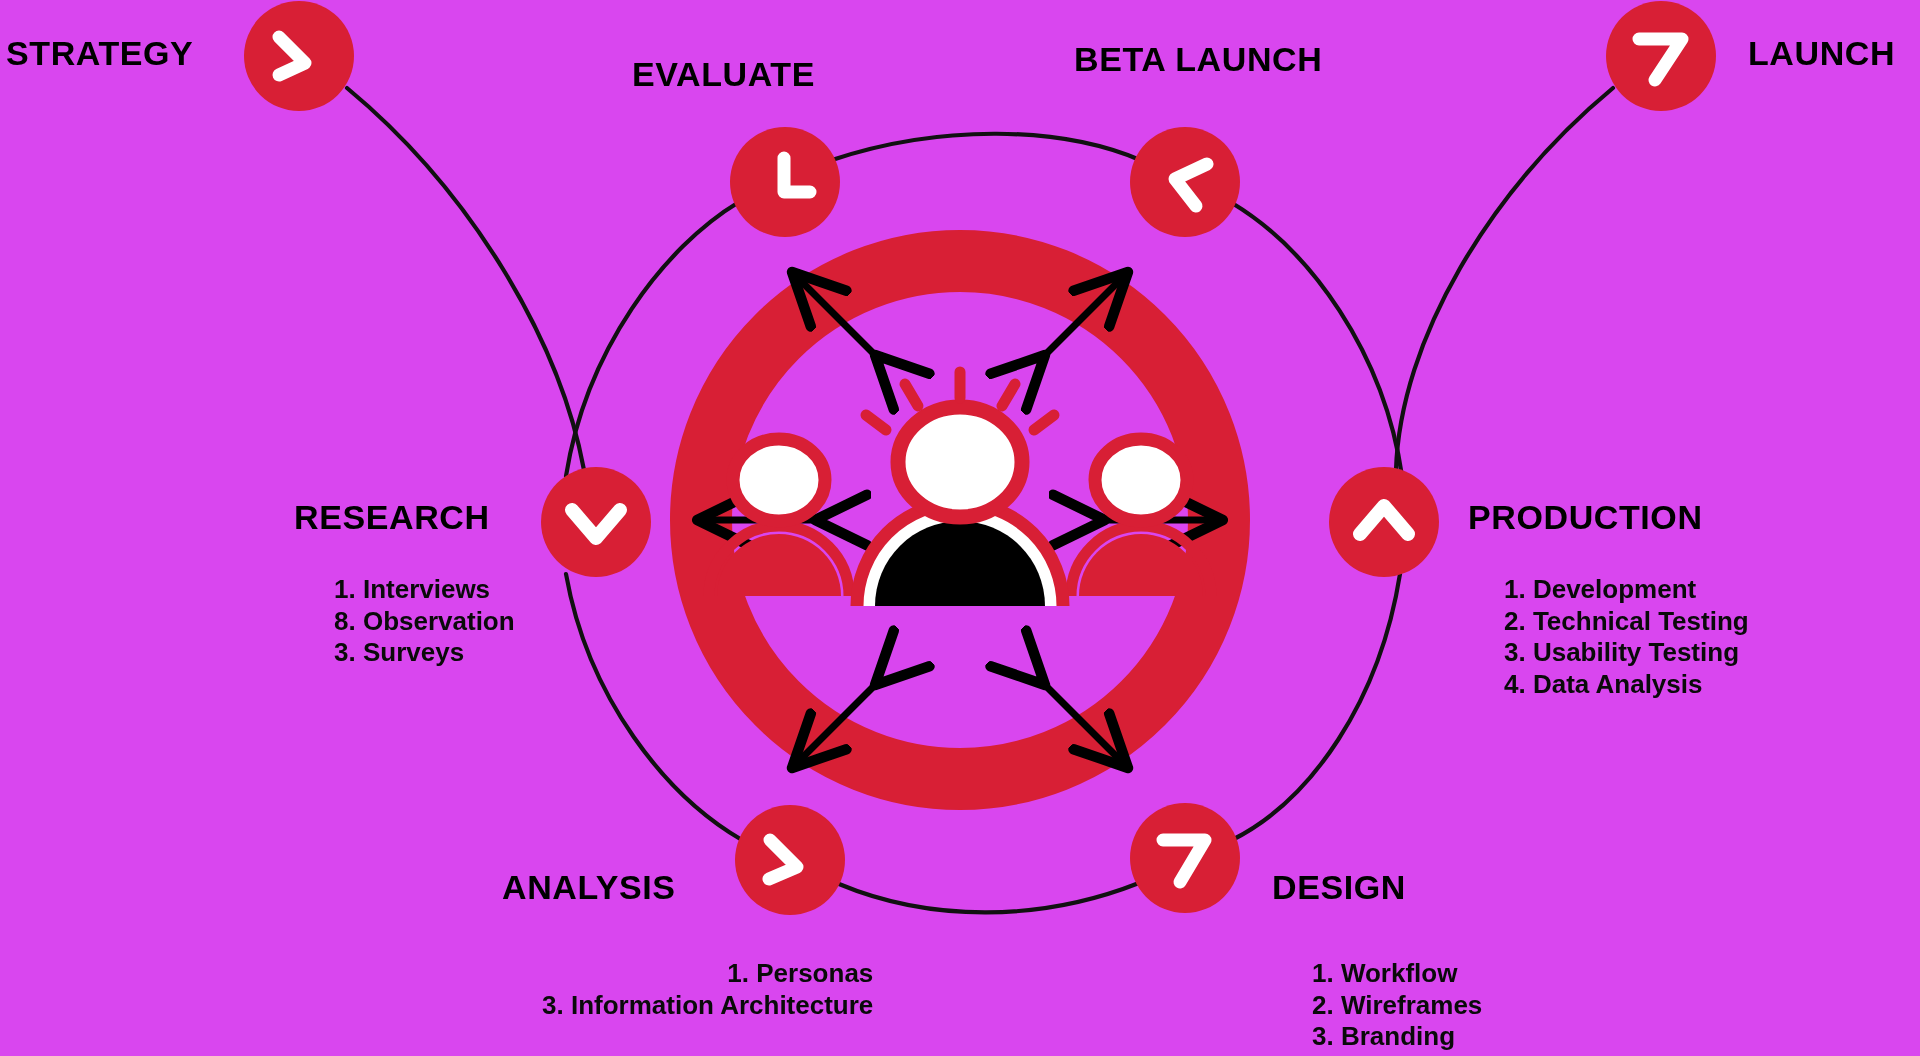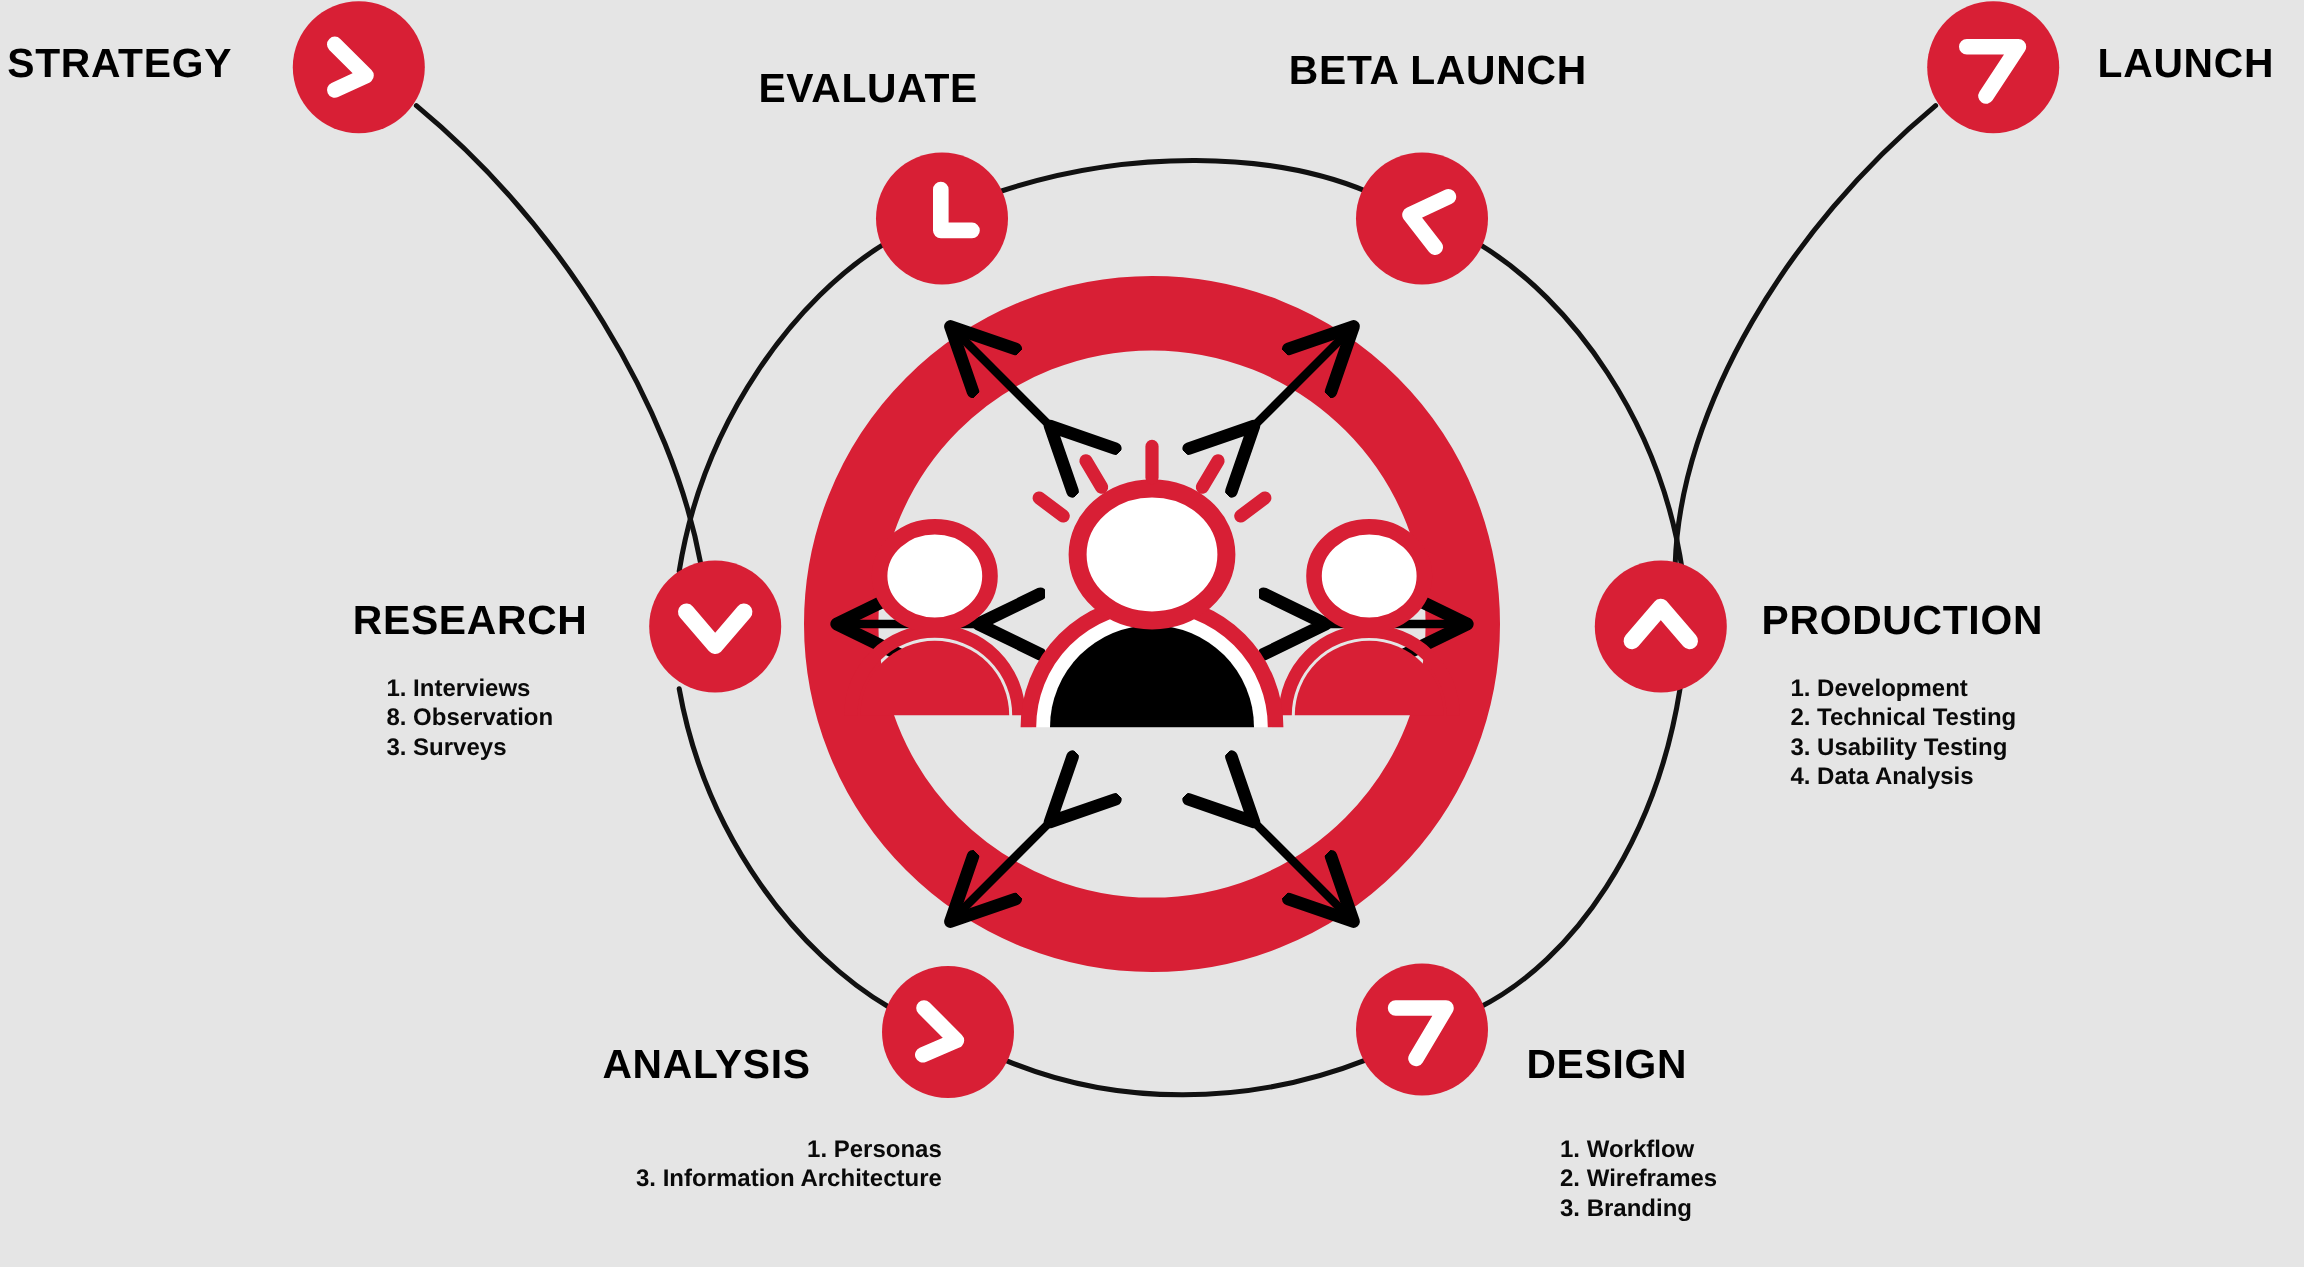--- a/index.html
+++ b/index.html
@@ -12,21 +12,21 @@
     width: 1920px;
     height: 1056px;
     overflow: hidden;
     font-family: "Liberation Sans", sans-serif;
     position: relative;
   }
   #stage {
     position: relative;
     width: 1920px;
     height: 1056px;
-    background: #e5e5e5;
+    background: #d946ef;
   }
   #diagram-svg {
     position: absolute;
     left: 0;
     top: 0;
     width: 1920px;
     height: 1056px;
   }
   .lbl {
     position: absolute;
@@ -37,26 +37,26 @@
     letter-spacing: 0.2px;
   }
   .stage-title {
     font-size: 34px;
     font-weight: 700;
     letter-spacing: 0.6px;
     line-height: 1;
   }
   .stage-list {
     position: absolute;
-    margin: 0;
+    margin: 12px;
     padding: 0;
     list-style: none;
     font-family: "Liberation Sans", sans-serif;
     font-weight: 700;
-    font-size: 20px;
+    font-size: 26px;
     color: #0a0a0a;
     line-height: 1.22;
     white-space: nowrap;
   }
   .stage-list li {
     white-space: nowrap;
   }
   .ttl-strategy   { left: 6px;    top: 36px; }
   .ttl-evaluate   { left: 632px;  top: 57px; }
   .ttl-beta       { left: 1074px; top: 42px; }

